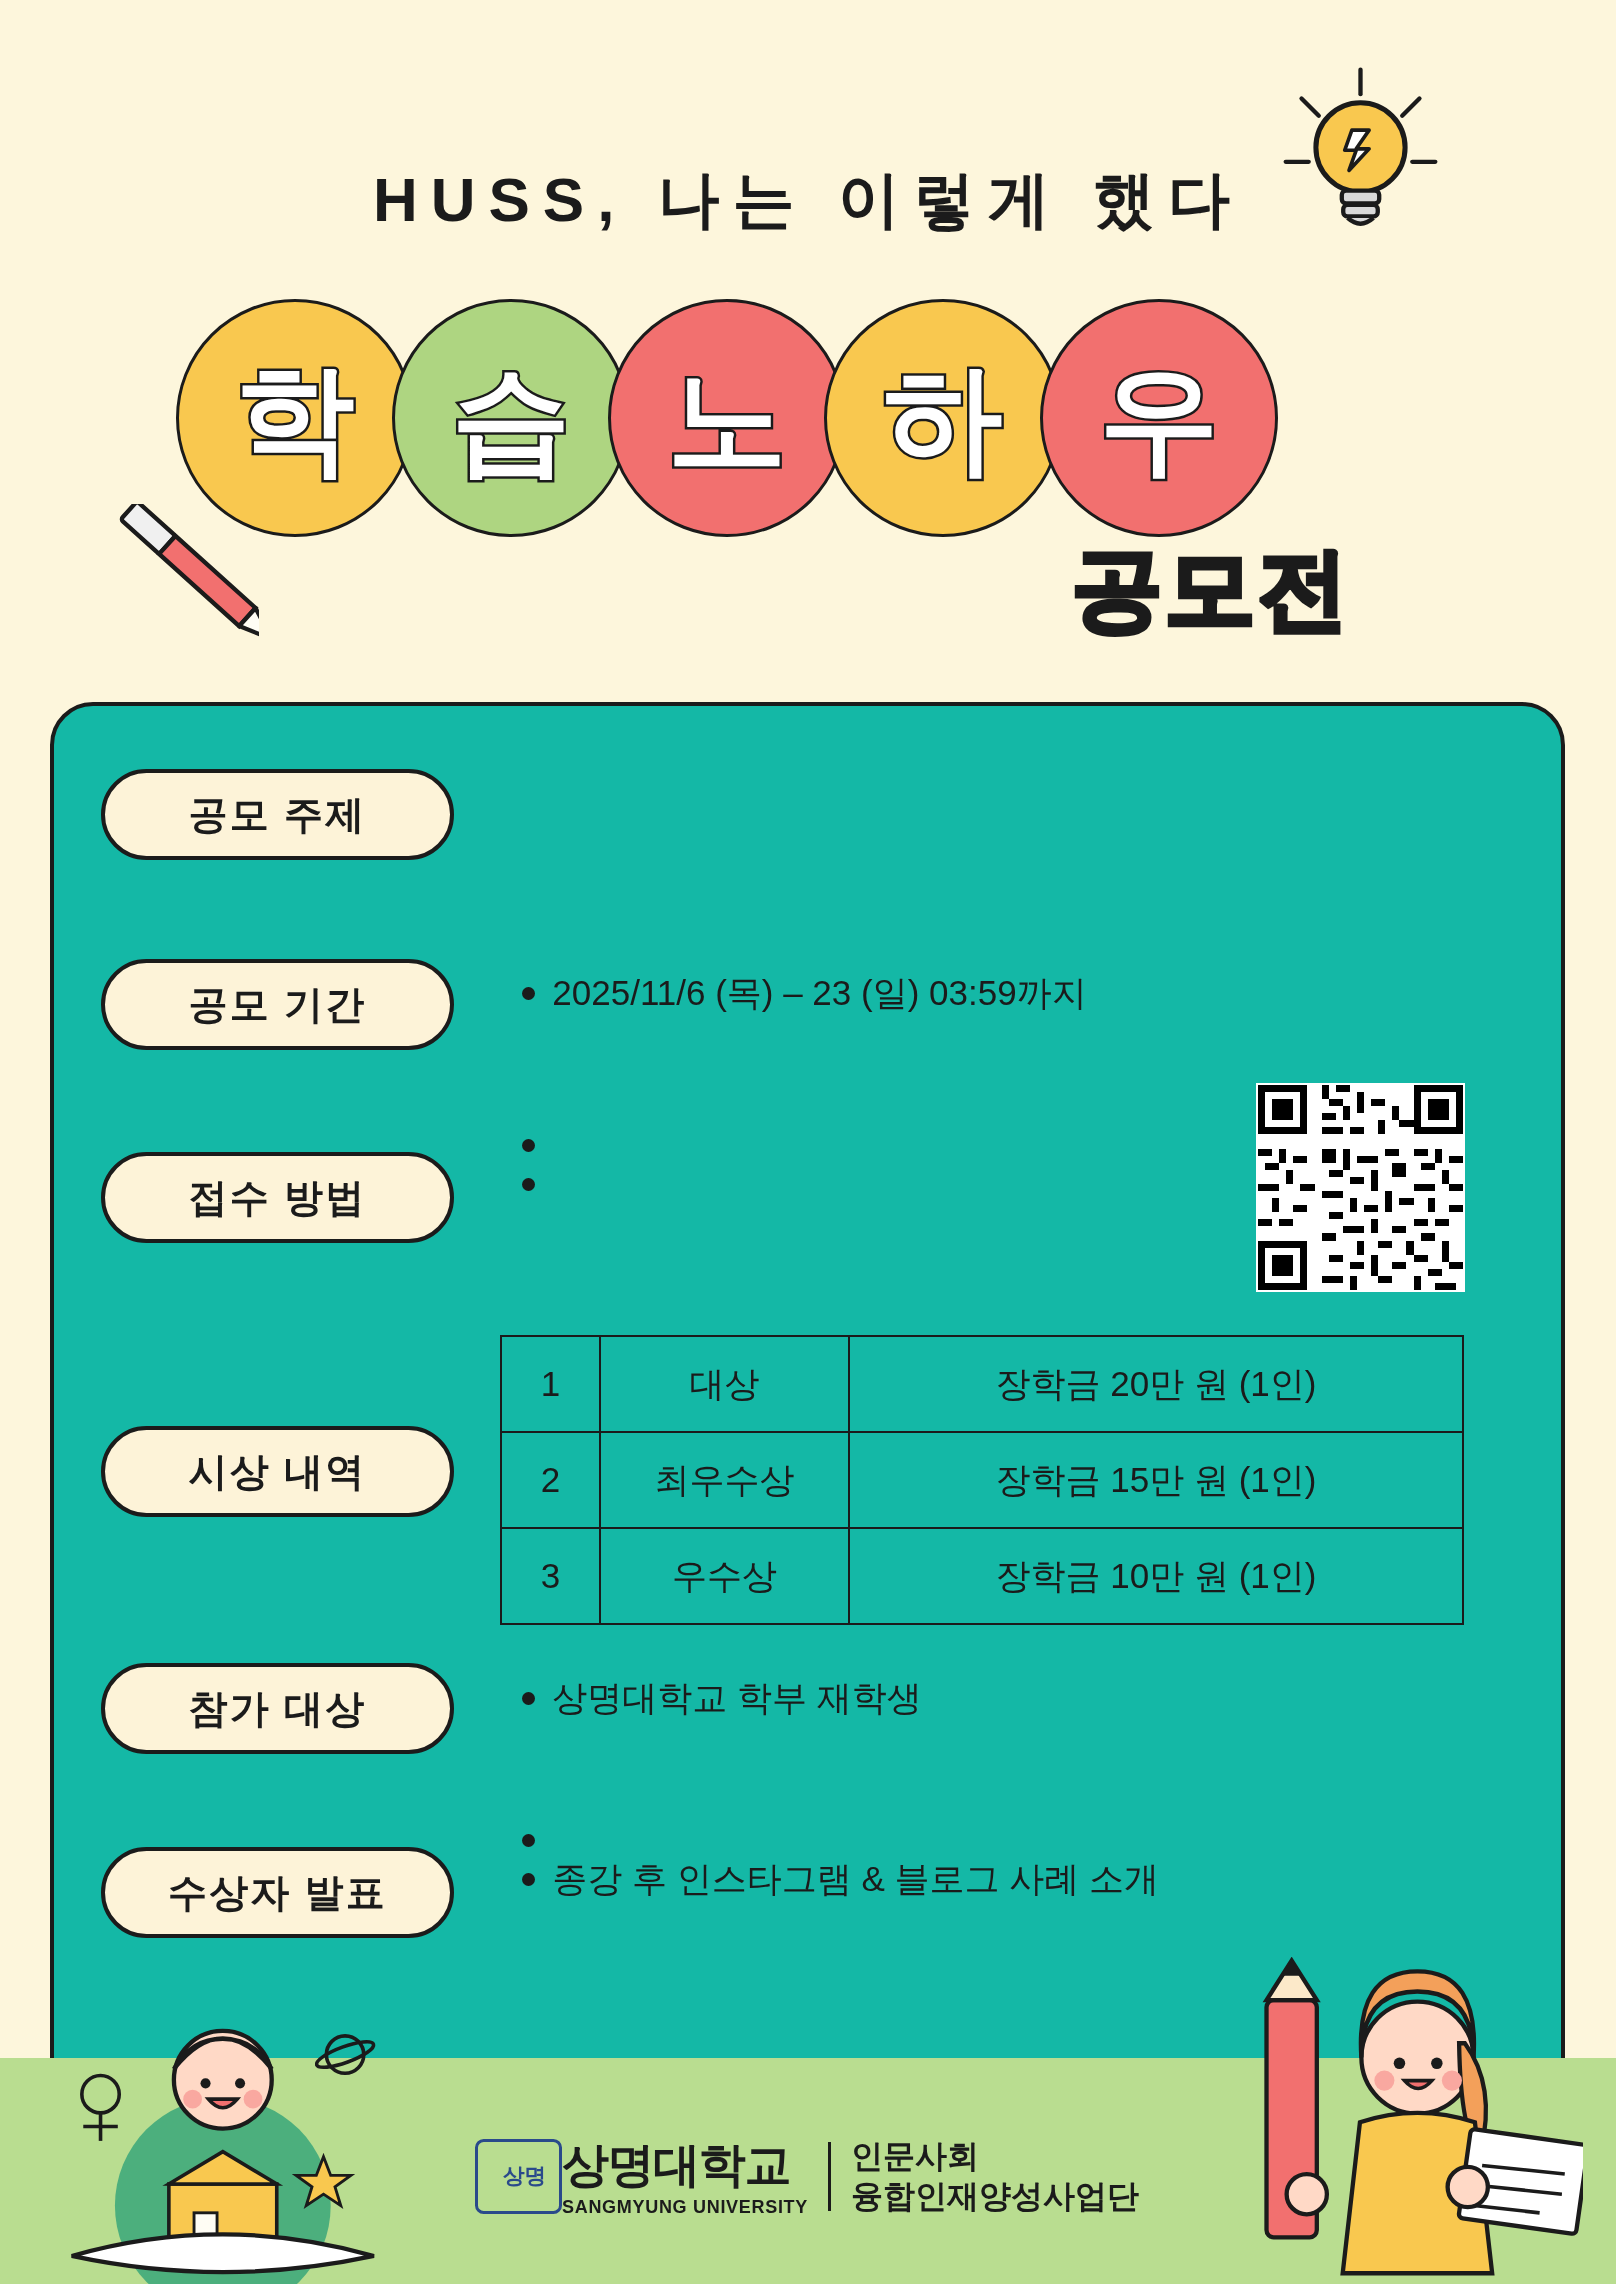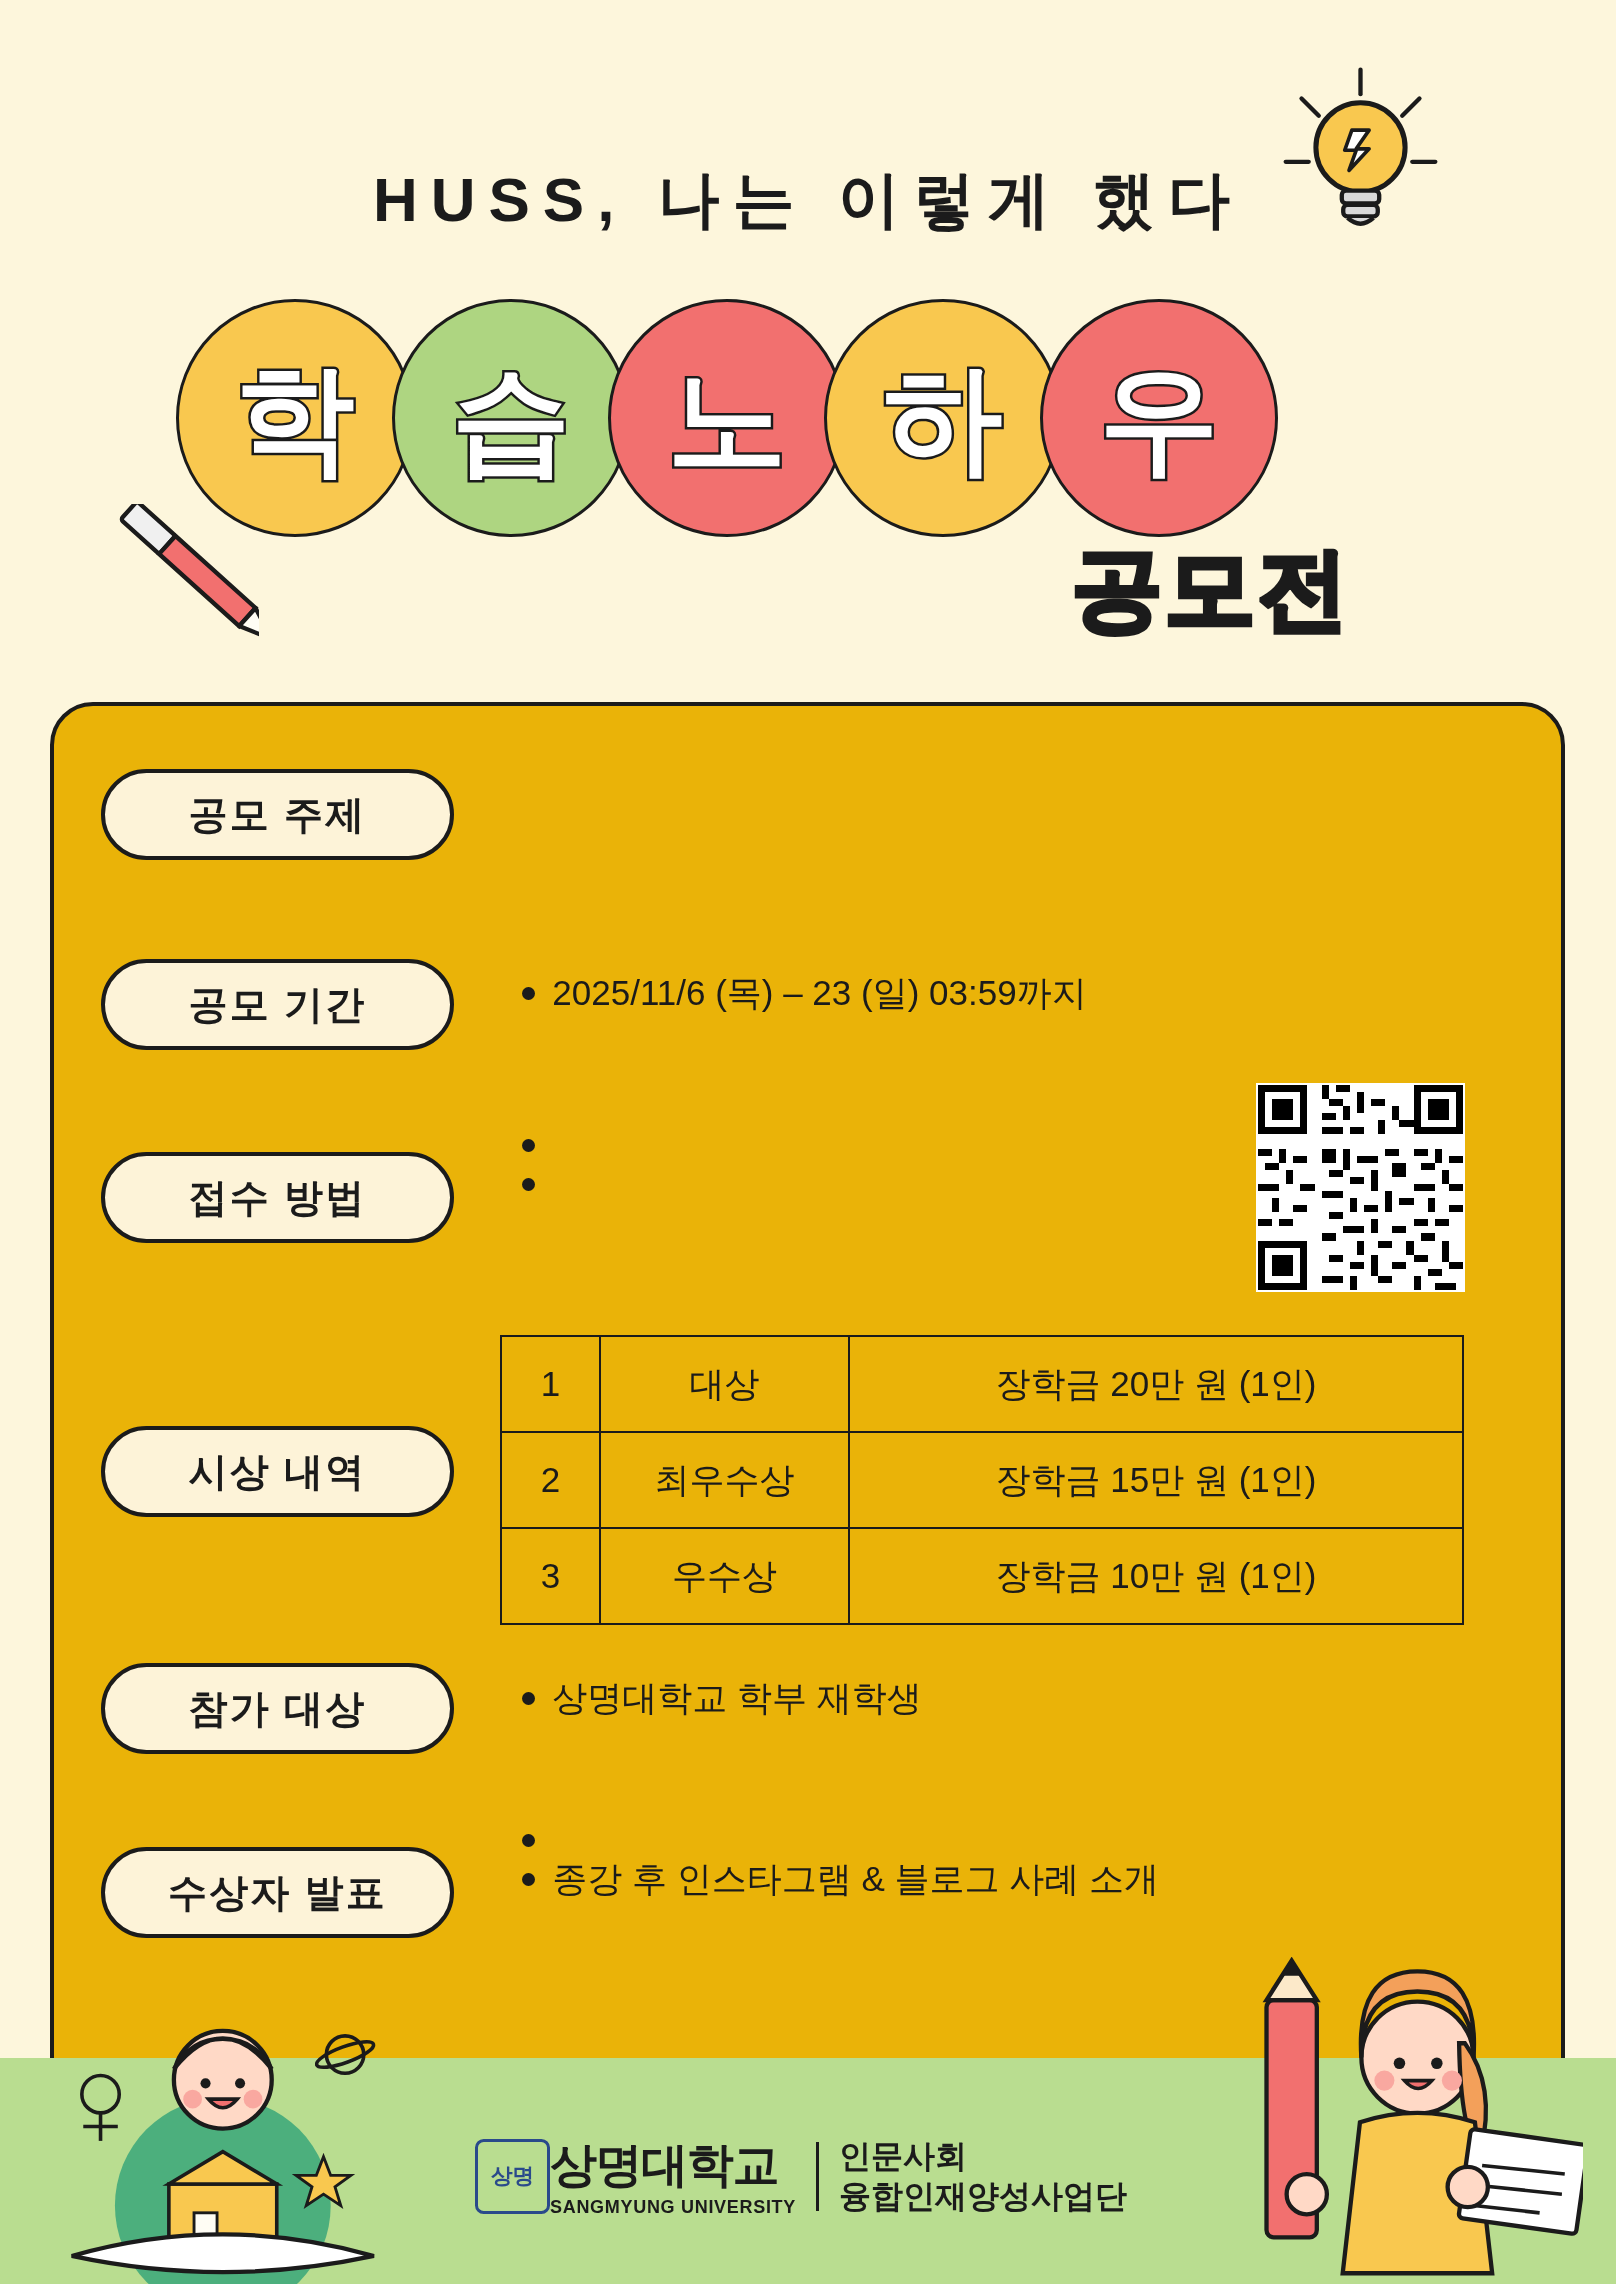--- a/index.html
+++ b/index.html
@@ -48,21 +48,21 @@
     letter-spacing:2.9px;
   }
 
   
   .pencil-left{position:absolute;top:504px;left:21.6px;width:237px;height:223px;}
 
   
   .card{
     position:absolute;top:702px;left:50px;
     width:1515px;height:1459px;
-    background:#eab308;
+    background:#14b8a6;
     border:4.3px solid #1b1b1b;
     border-radius:43px;
     box-sizing:border-box;
   }
 
   .pill{
     position:absolute;
     background:#fdf3d8;
     border:4.3px solid #1b1b1b;
     border-radius:50px;
@@ -110,20 +110,21 @@
   }
   .logo-wrap{
     position:absolute;top:2134px;left:475px;
     display:flex;align-items:center;
   }
   .logo-mark{
     width:69px;height:69px;border:3.6px solid #2a4a8b;border-radius:8.6px;
     color:#2a4a8b;font-size:21.6px;font-weight:bold;
     display:flex;align-items:center;justify-content:center;line-height:1.05;
     text-align:center;
+    padding-left:12px;
   }
   .logo-kr{font-size:47px;font-weight:bold;color:#1b1b1b;letter-spacing:-1.4px;}
   .logo-en{font-size:18px;font-weight:bold;color:#1b1b1b;letter-spacing:0.7px;}
   .logo-div{width:2.9px;height:69px;background:#1b1b1b;margin:0 20px;}
   .logo-dept{font-size:32px;font-weight:bold;color:#1b1b1b;line-height:1.25;}
 
   
   .kid-left{position:absolute;left:43px;top:1968px;width:374px;height:317px;}
   .kid-right{position:absolute;left:1180px;top:1957px;width:403px;height:327px;}
 </style>

